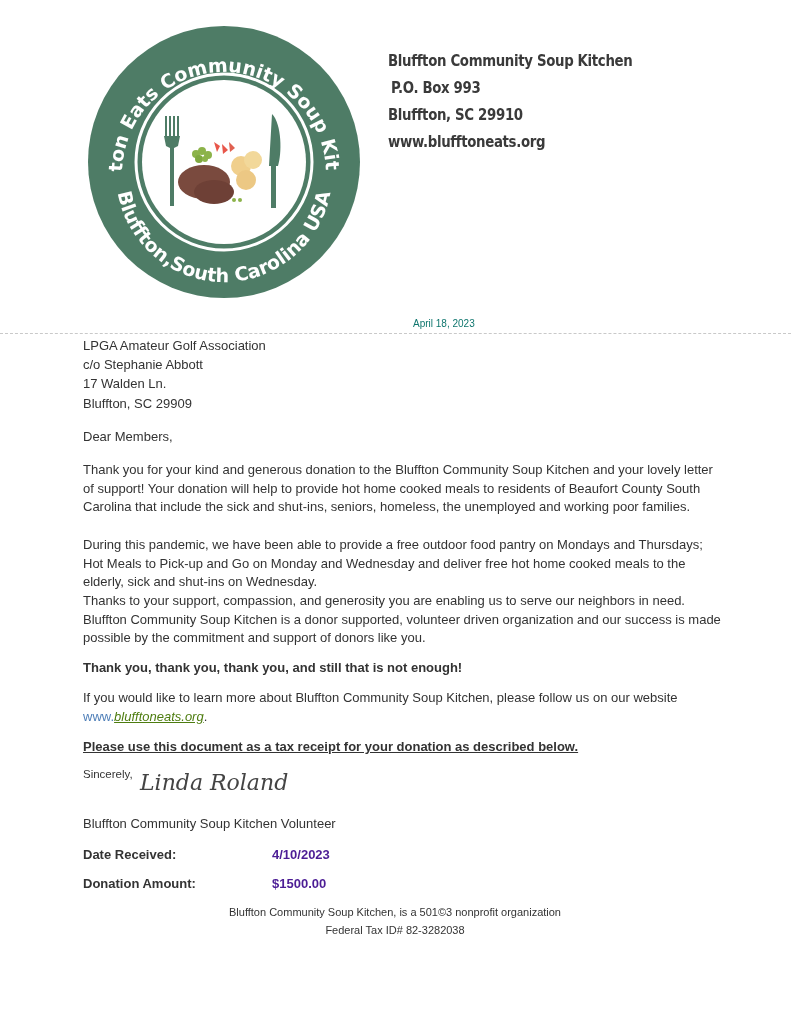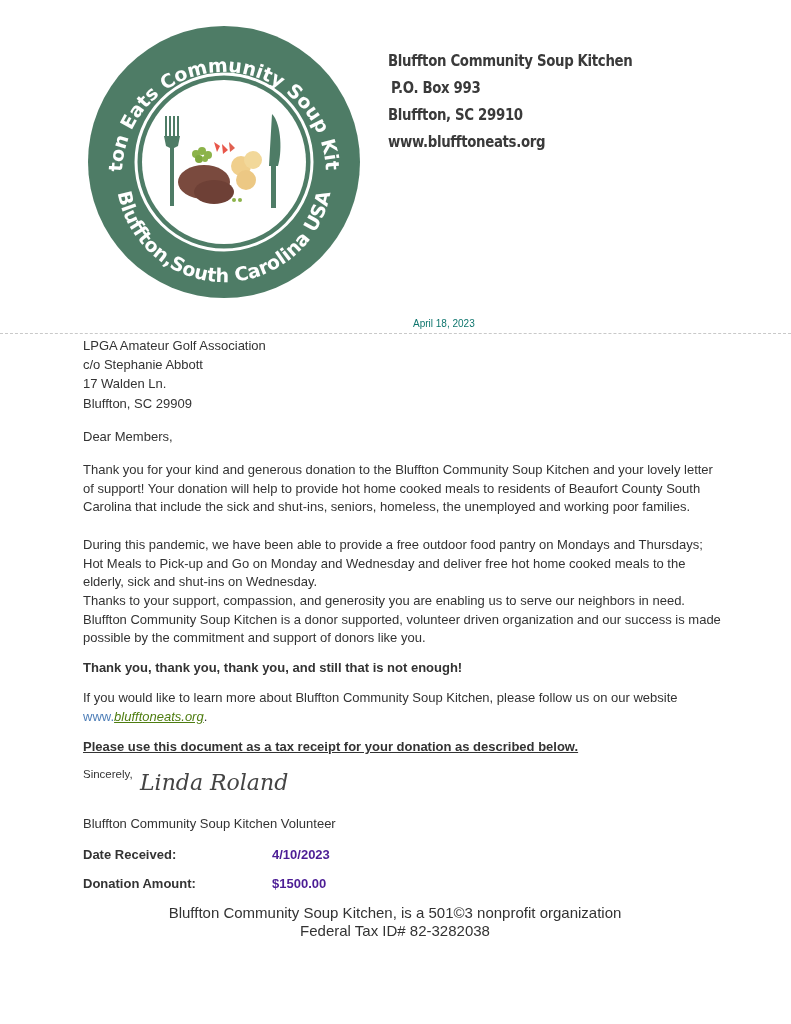--- a/index.html
+++ b/index.html
@@ -12,21 +12,21 @@
   .hdr { left: 388px; font-family: "DejaVu Sans", sans-serif; font-weight: bold;
          font-size: 15.5px; color: #3a3a3a; letter-spacing: -0.4px; transform: scaleX(0.86); transform-origin: left; }
   
   .divider { left: 0; top: 333px; width: 791px; height: 0; border-top: 1px dashed #c9c9c9; }
   .body-text { font-size: 13px; line-height: 18.6px; color: #333; }
   .bold { font-weight: bold; }
   .link { color: #4d7c0f; font-style: italic; text-decoration: underline; }
   .link-plain { color: #4f7fb8; }
   .recipient div { font-size: 13px; line-height: 19.2px; color: #333; }
   .para { left: 83px; width: 640px; }
-  .footer { left: 150px; width: 490px; text-align: center; font-size: 15px; line-height: 17.6px; color: #333; }
+  .footer { left: 150px; width: 490px; text-align: center; font-size: 11px; line-height: 17.6px; color: #333; }
   .kv-label { left: 83px; font-weight: bold; font-size: 13px; color: #333; }
   .kv-value { left: 272px; font-weight: bold; font-size: 13px; color: #4c1d95; }
   .signature { font-family: "DejaVu Serif", serif; font-style: italic; font-size: 22px; color: #444; }
 </style>
 </head>
 <body>
 
 <svg id="logo" class="abs" viewBox="0 0 276 276">
   <defs>
     <path id="arcTop" d="M 36 150 A 102 102 0 1 1 240 150"></path>

